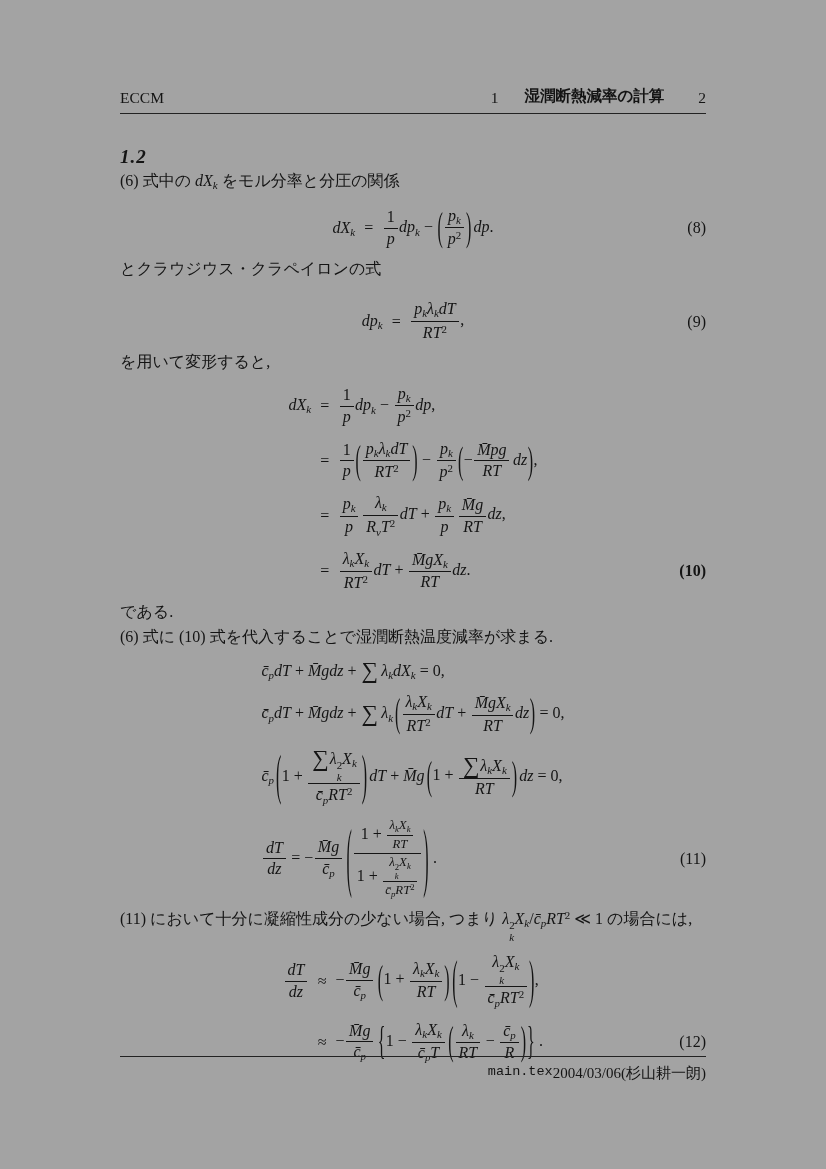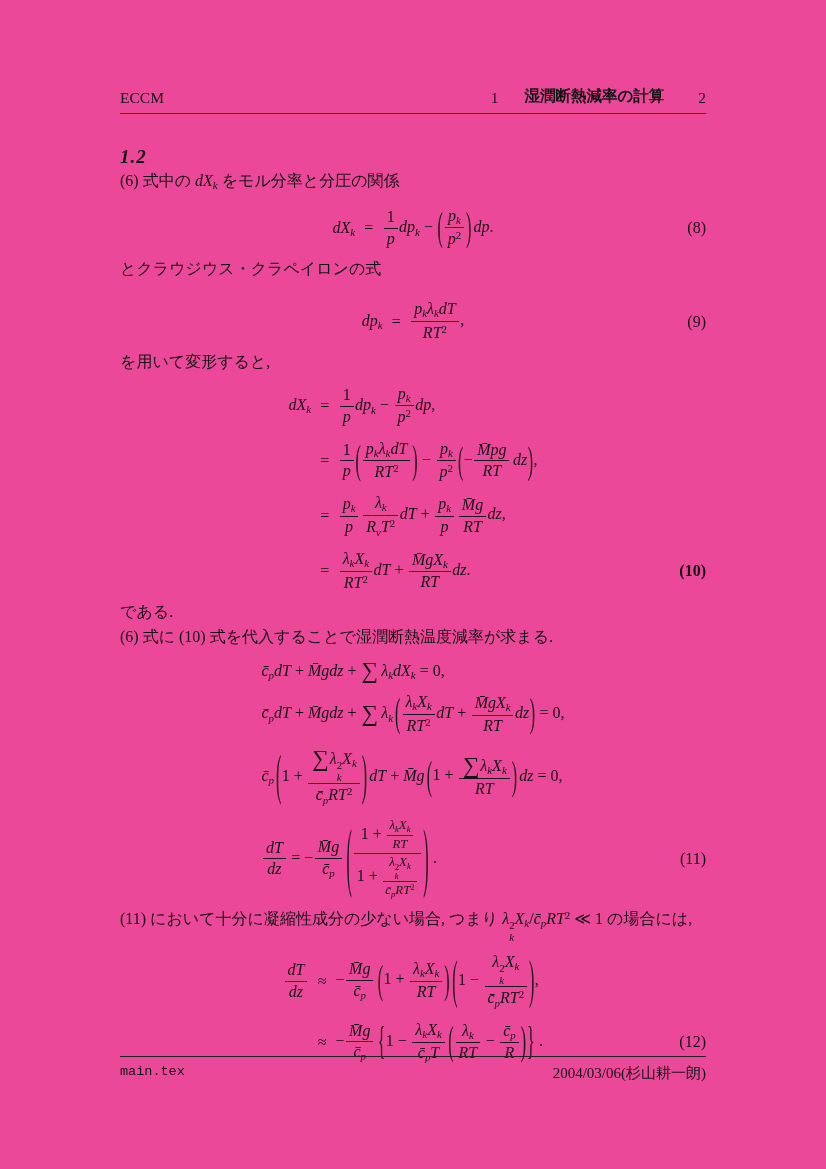--- a/index.html
+++ b/index.html
@@ -1,28 +1,28 @@
 <!DOCTYPE html>
 <html><head>
 <meta charset="utf-8">
 <style>
   html,body{margin:0;padding:0;background:#fff;}
-  .page{position:relative;width:826px;height:1169px;background:#ec4899;color:#141414;
+  .page{position:relative;width:826px;height:1169px;background:#a3a3a3;color:#141414;
         font-family:"Liberation Serif","DejaVu Serif",serif;font-size:16px;overflow:hidden;}
   .content{position:absolute;left:120px;top:0;width:586px;}
 
   
   .pagehead{display:flex;justify-content:space-between;align-items:flex-end;
             margin-top:86px;padding-bottom:6px;border-bottom:1px solid #222;font-size:15.5px;}
   .pagehead .hright{display:flex;align-items:flex-end;}
   .hsecno{margin-right:26px;}
   .hsectitle{font-family:"Liberation Sans","DejaVu Sans",sans-serif;font-weight:bold;}
   .hpageno{margin-left:34px;}
   .pagefoot{position:absolute;left:120px;top:1056px;width:586px;border-top:1px solid #222;
-            padding-top:7px;display:flex;justify-content:space-between;font-size:15px;}
+            padding-top:7px;display:flex;justify-content:flex-end;font-size:15px;}
   .ft-file{font-family:"Liberation Mono","DejaVu Sans Mono",monospace;font-size:13.5px;}
 
   
   .heading{margin-top:32px;display:flex;align-items:baseline;font-weight:bold;font-size:19px;}
   .heading .hnum{font-family:"Liberation Serif",serif;margin-right:20px;letter-spacing:1px;font-style:italic;}
   .heading .htitle{font-family:"Liberation Sans","DejaVu Sans",sans-serif;letter-spacing:1px;}
 
   
   p.para{margin:0;line-height:1.6;text-align:justify;}
   .p1{margin-top:28px}.p2{margin-top:12px}.p3{margin-top:12px}.p4{margin-top:10px}

